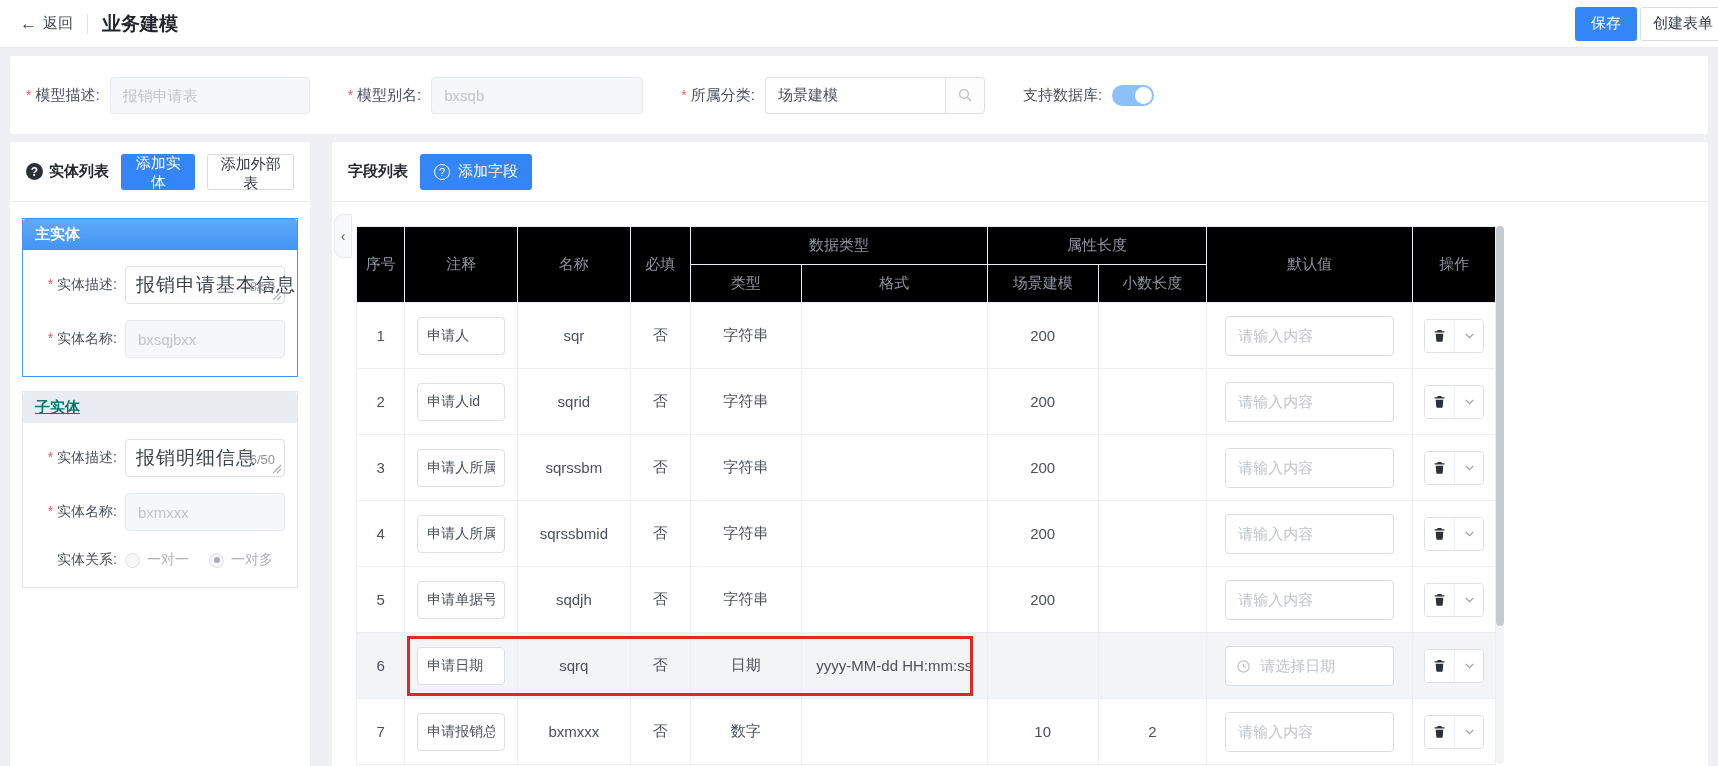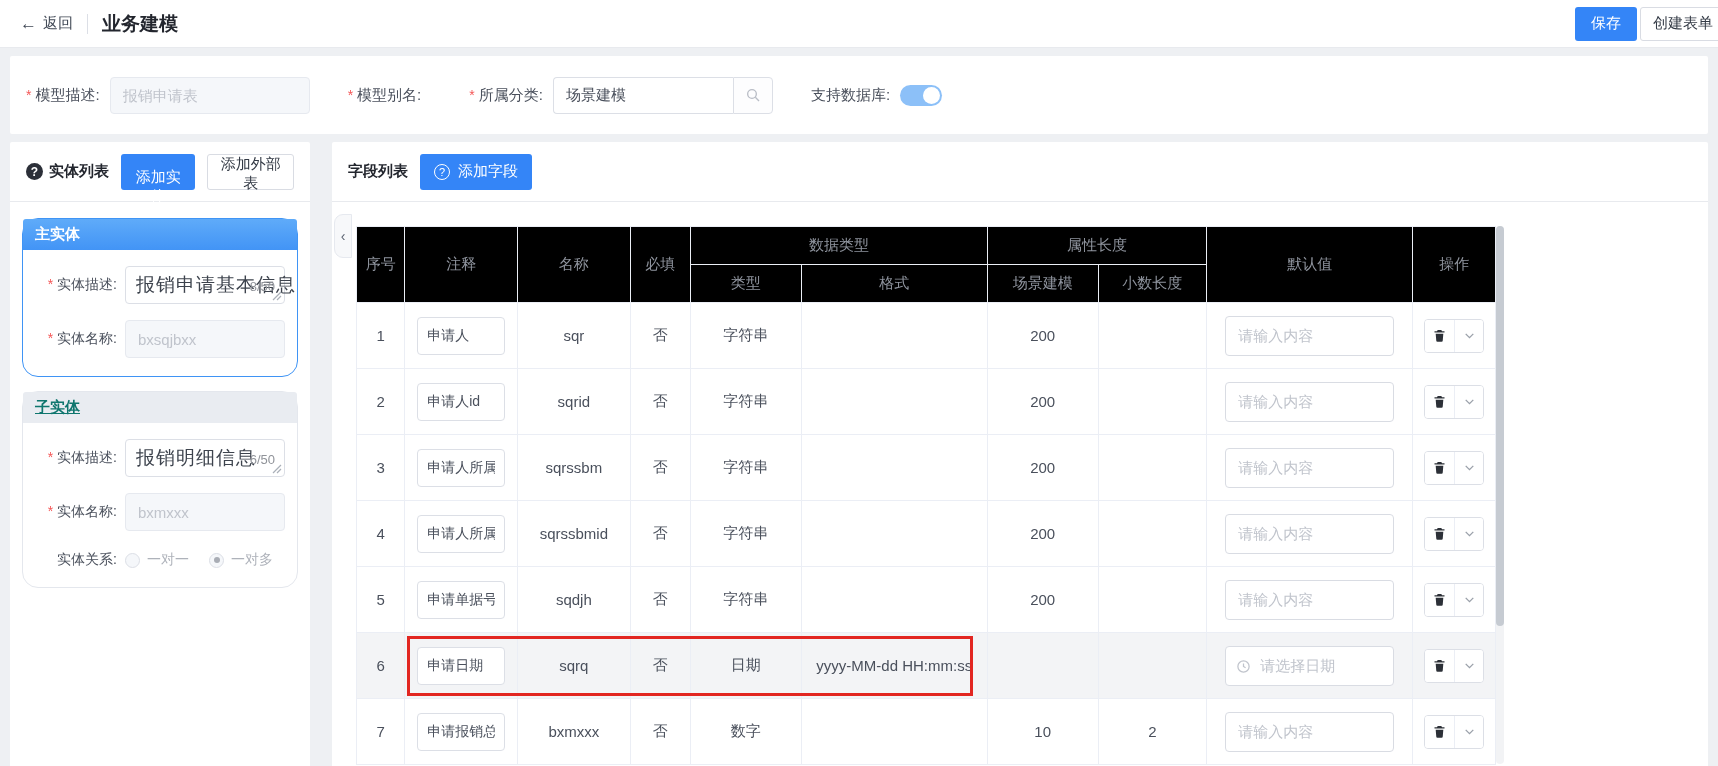--- a/index.html
+++ b/index.html
@@ -45,26 +45,26 @@
   .panels { display:flex; margin:8px 10px 0 10px; align-items:stretch; height:720px; }
   .panel { background:#fff; border-radius:2px; }
   .left-panel { width:300px; flex:none; }
   .right-panel { flex:1; margin-left:22px; position:relative; }
   .panel-header { height:60px; display:flex; align-items:center; gap:12px;
                   padding:0 16px; border-bottom:1px solid #e8eaee; }
   .panel-title { font-size:15px; font-weight:bold; color:#23262e; white-space:nowrap; }
   .help-filled { width:17px; height:17px; border-radius:50%; background:#2b2f38; color:#fff;
                  font-size:12px; font-weight:bold; display:inline-flex; align-items:center;
                  justify-content:center; margin-right:-6px; flex:none; }
-  .btn-add-entity { height:36px; padding:14px 13px; }
+  .btn-add-entity { height:36px; padding:0 13px; }
   .btn-add-external { height:36px; padding:0 12px; }
 
   
   .entity-cards { padding:16px 12px; }
-  .entity-card { border-radius:16px; margin-bottom:14px; }
+  .entity-card { border-radius:0; margin-bottom:14px; }
   .entity-card.main { border:1px solid #3f94f5; }
   .entity-card.sub { border:1px solid #e4e7ed; }
   .card-header { height:31px; display:flex; align-items:center; padding:0 12px;
                  font-size:15px; font-weight:bold; border-radius:3px 3px 0 0; }
   .card-header.blue { background:linear-gradient(180deg,#5fabf9,#4294f6); color:#fff; }
   .card-header.grey { background:#e9ecf1; color:#0f766e;text-decoration:underline; }
   .card-body { padding:16px 12px 18px 8px; }
   .fld { display:flex; align-items:center; margin-top:16px; }
   .fld:first-child { margin-top:0; }
   .fld-label { width:86px; flex:none; text-align:right; font-size:14px; color:#4a505c; white-space:nowrap; }
@@ -141,20 +141,21 @@
   </div>
 </header>
 
 <section class="form-card">
   <div class="form-item">
     <span class="form-label"><i class="req">*</i><span>模型描述:</span></span>
     <input class="inp disabled" style="width: 200px;" placeholder="报销申请表">
   </div>
   <div class="form-item">
     <span class="form-label"><i class="req">*</i><span>模型别名:</span></span>
+    <input class="inp disabled" style="width: 212px;" placeholder="bxsqb">
   </div>
   <div class="form-item">
     <span class="form-label"><i class="req">*</i><span>所属分类:</span></span>
     <span class="cat-group">
       <input class="inp" style="width: 180px;" value="场景建模">
       <button class="cat-search">
         <svg width="16" height="16" viewBox="0 0 24 24" fill="none" stroke="#b9bdc6" stroke-width="2">
             <circle cx="10.5" cy="10.5" r="6.5"></circle>
             <path d="M15.5 15.5 L21 21"></path>
           </svg>

